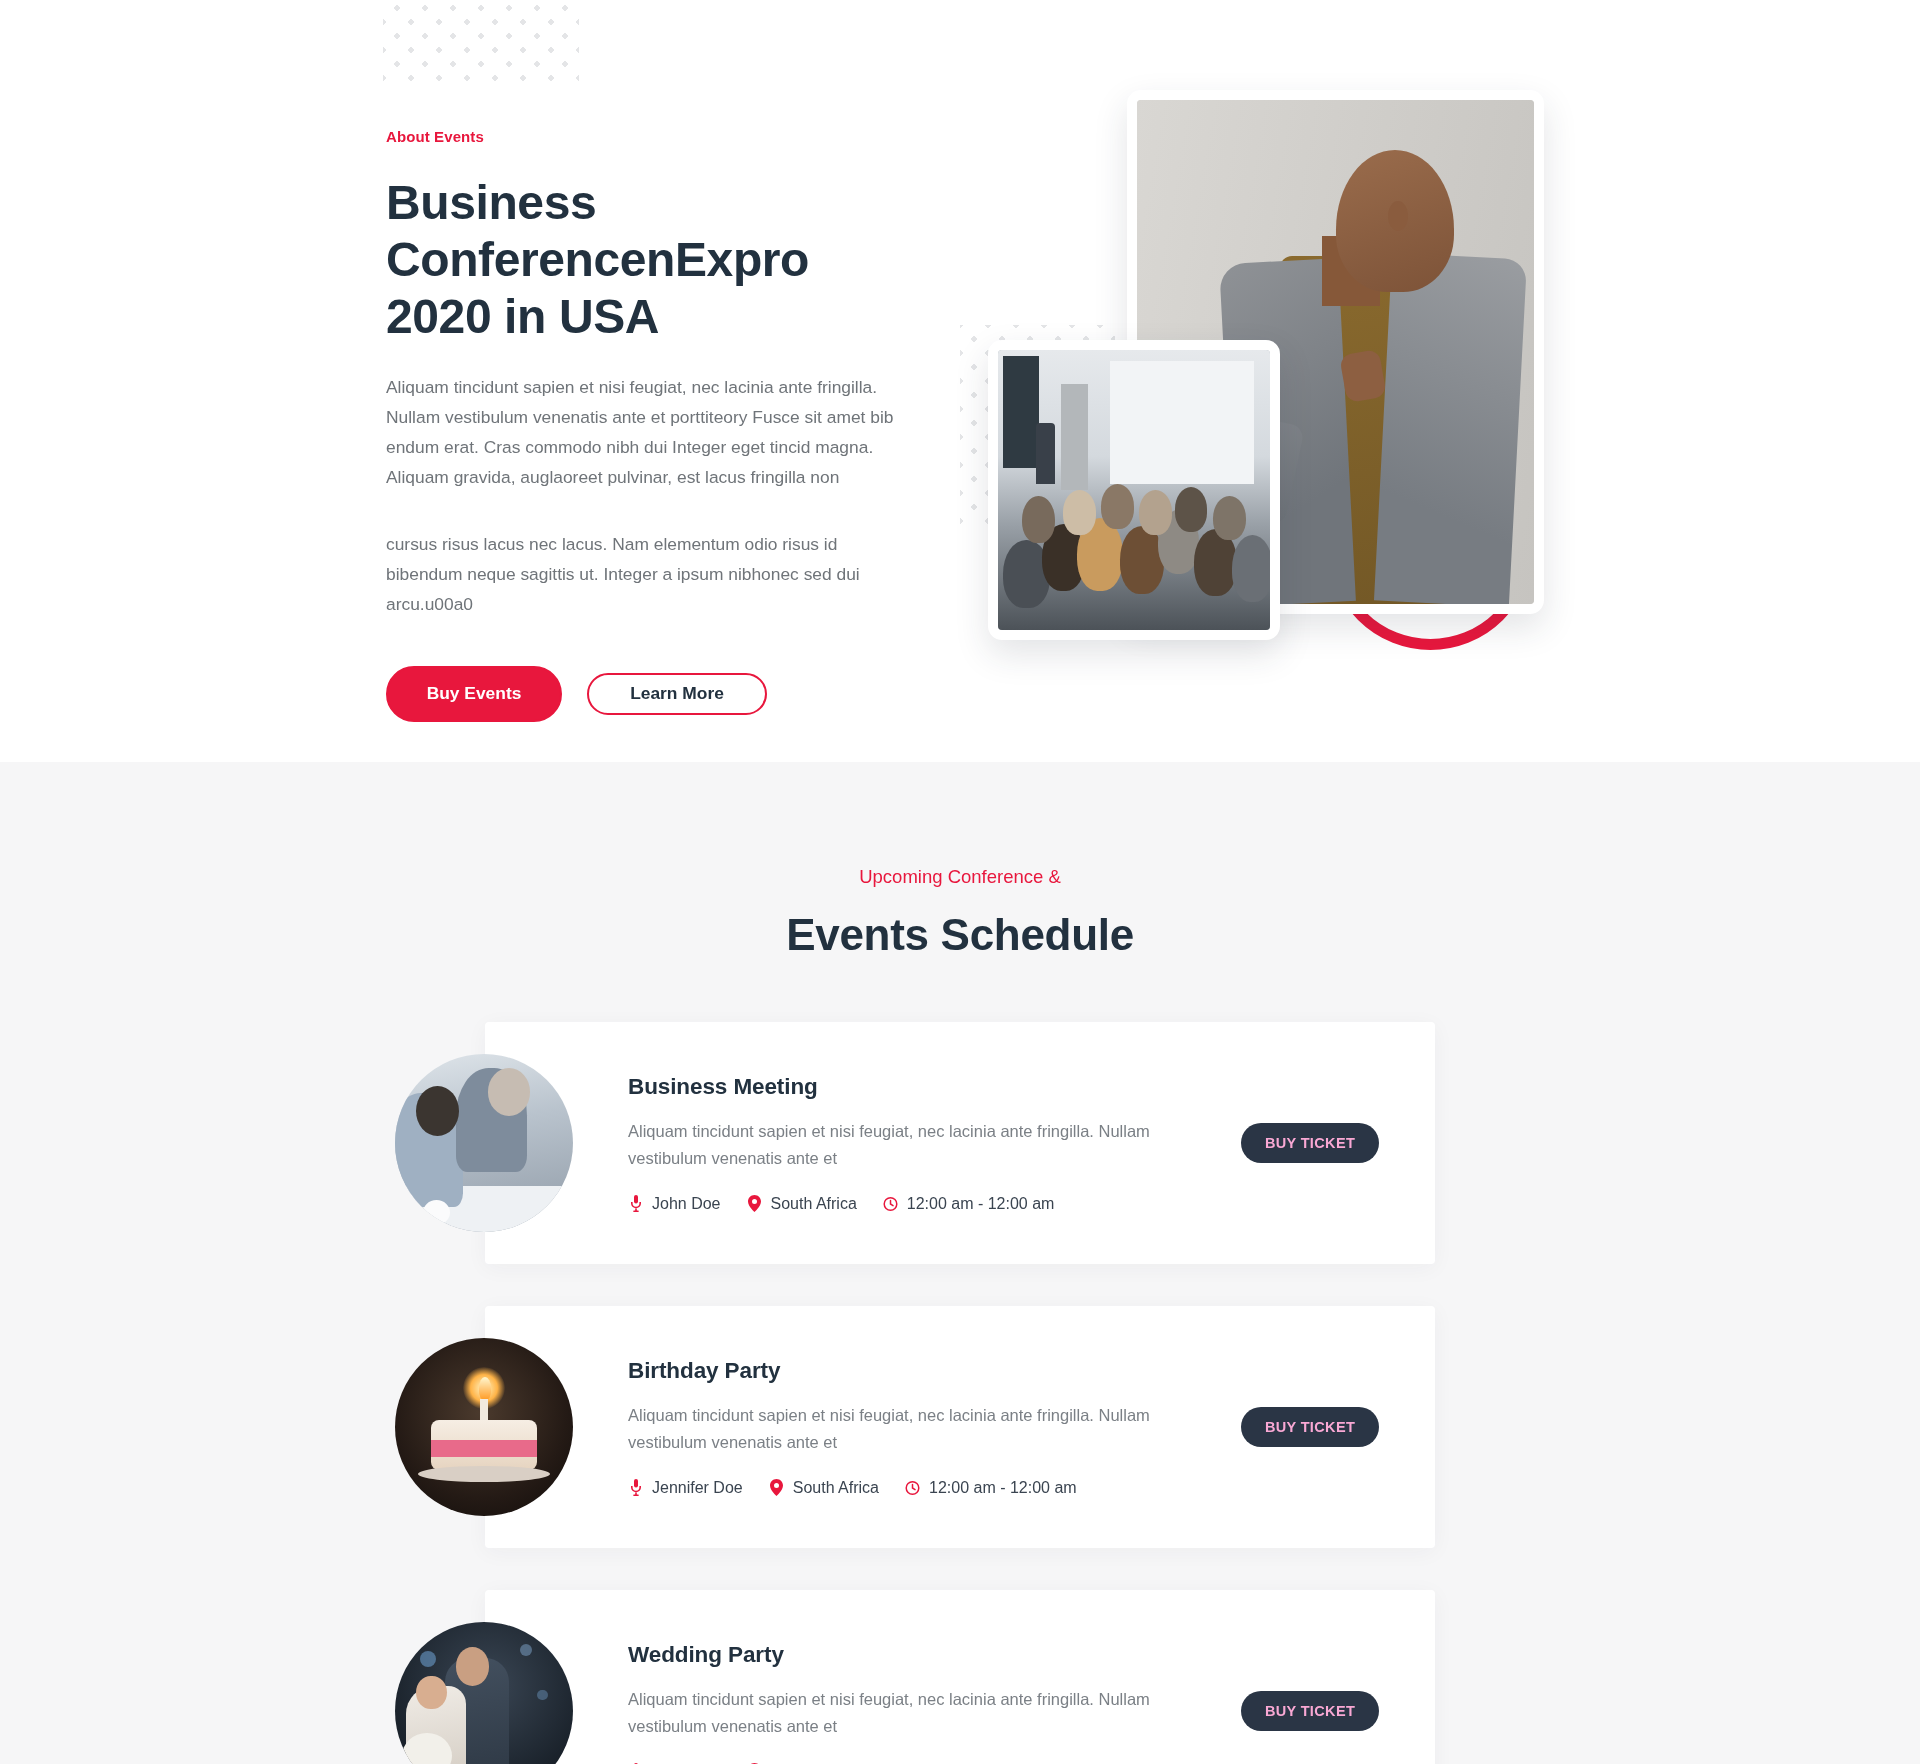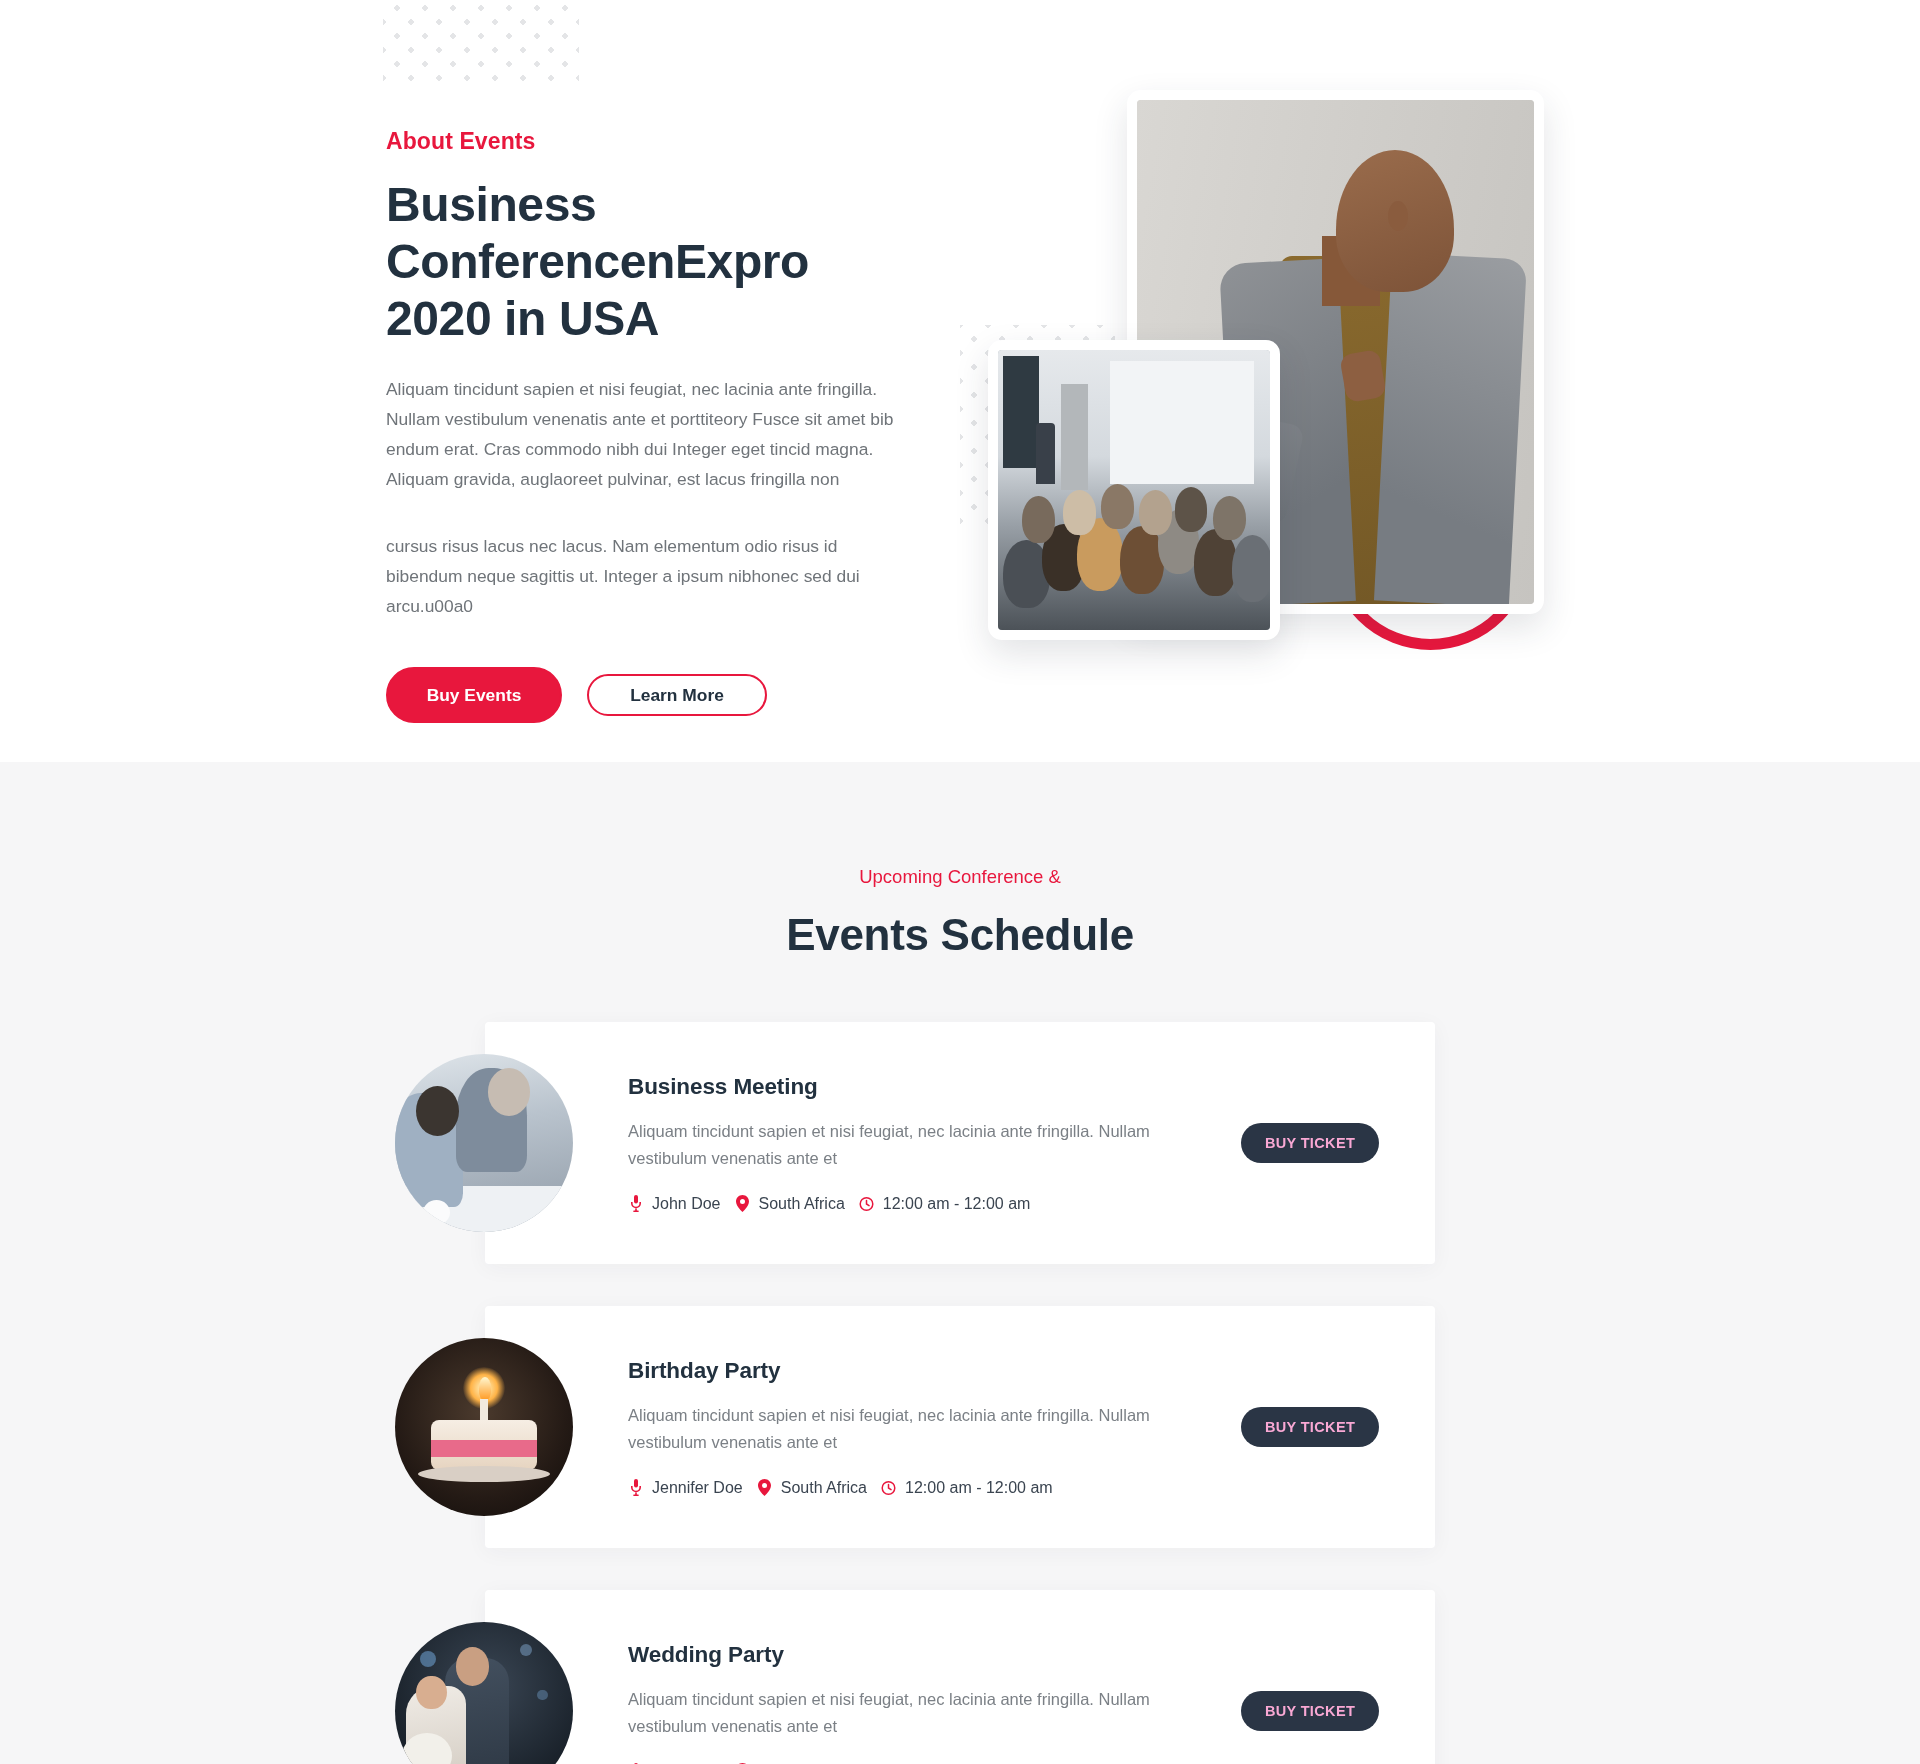--- a/index.html
+++ b/index.html
@@ -44,25 +44,25 @@
 
   .about-copy {
     position: absolute;
     left: 386px;
     top: 128px;
     width: 545px;
   }
 
   .eyebrow {
     color: #e8173d;
-    font-size: 23px;
+    font-size: 15px;
     font-weight: 700;
     letter-spacing: 0.1px;
     line-height: 1.2;
-    margin-bottom: 20px;
+    margin-bottom: 28px;
   }
 
   .about-title {
     color: #22313f;
     font-size: 48px;
     line-height: 1.19;
     font-weight: 700;
     letter-spacing: -0.4px;
     margin-bottom: 28px;
     max-width: 540px;
@@ -376,21 +376,21 @@
     color: #7b8086;
     font-size: 16.5px;
     line-height: 1.66;
     max-width: 585px;
     margin-bottom: 22px;
   }
 
   .event-meta {
     display: flex;
     align-items: center;
-    gap: 14px;
+    gap: 26px;
     flex-wrap: nowrap;
   }
 
   .meta-item {
     display: inline-flex;
     align-items: center;
     gap: 9px;
     color: #3a4450;
     font-size: 16px;
     font-weight: 400;

